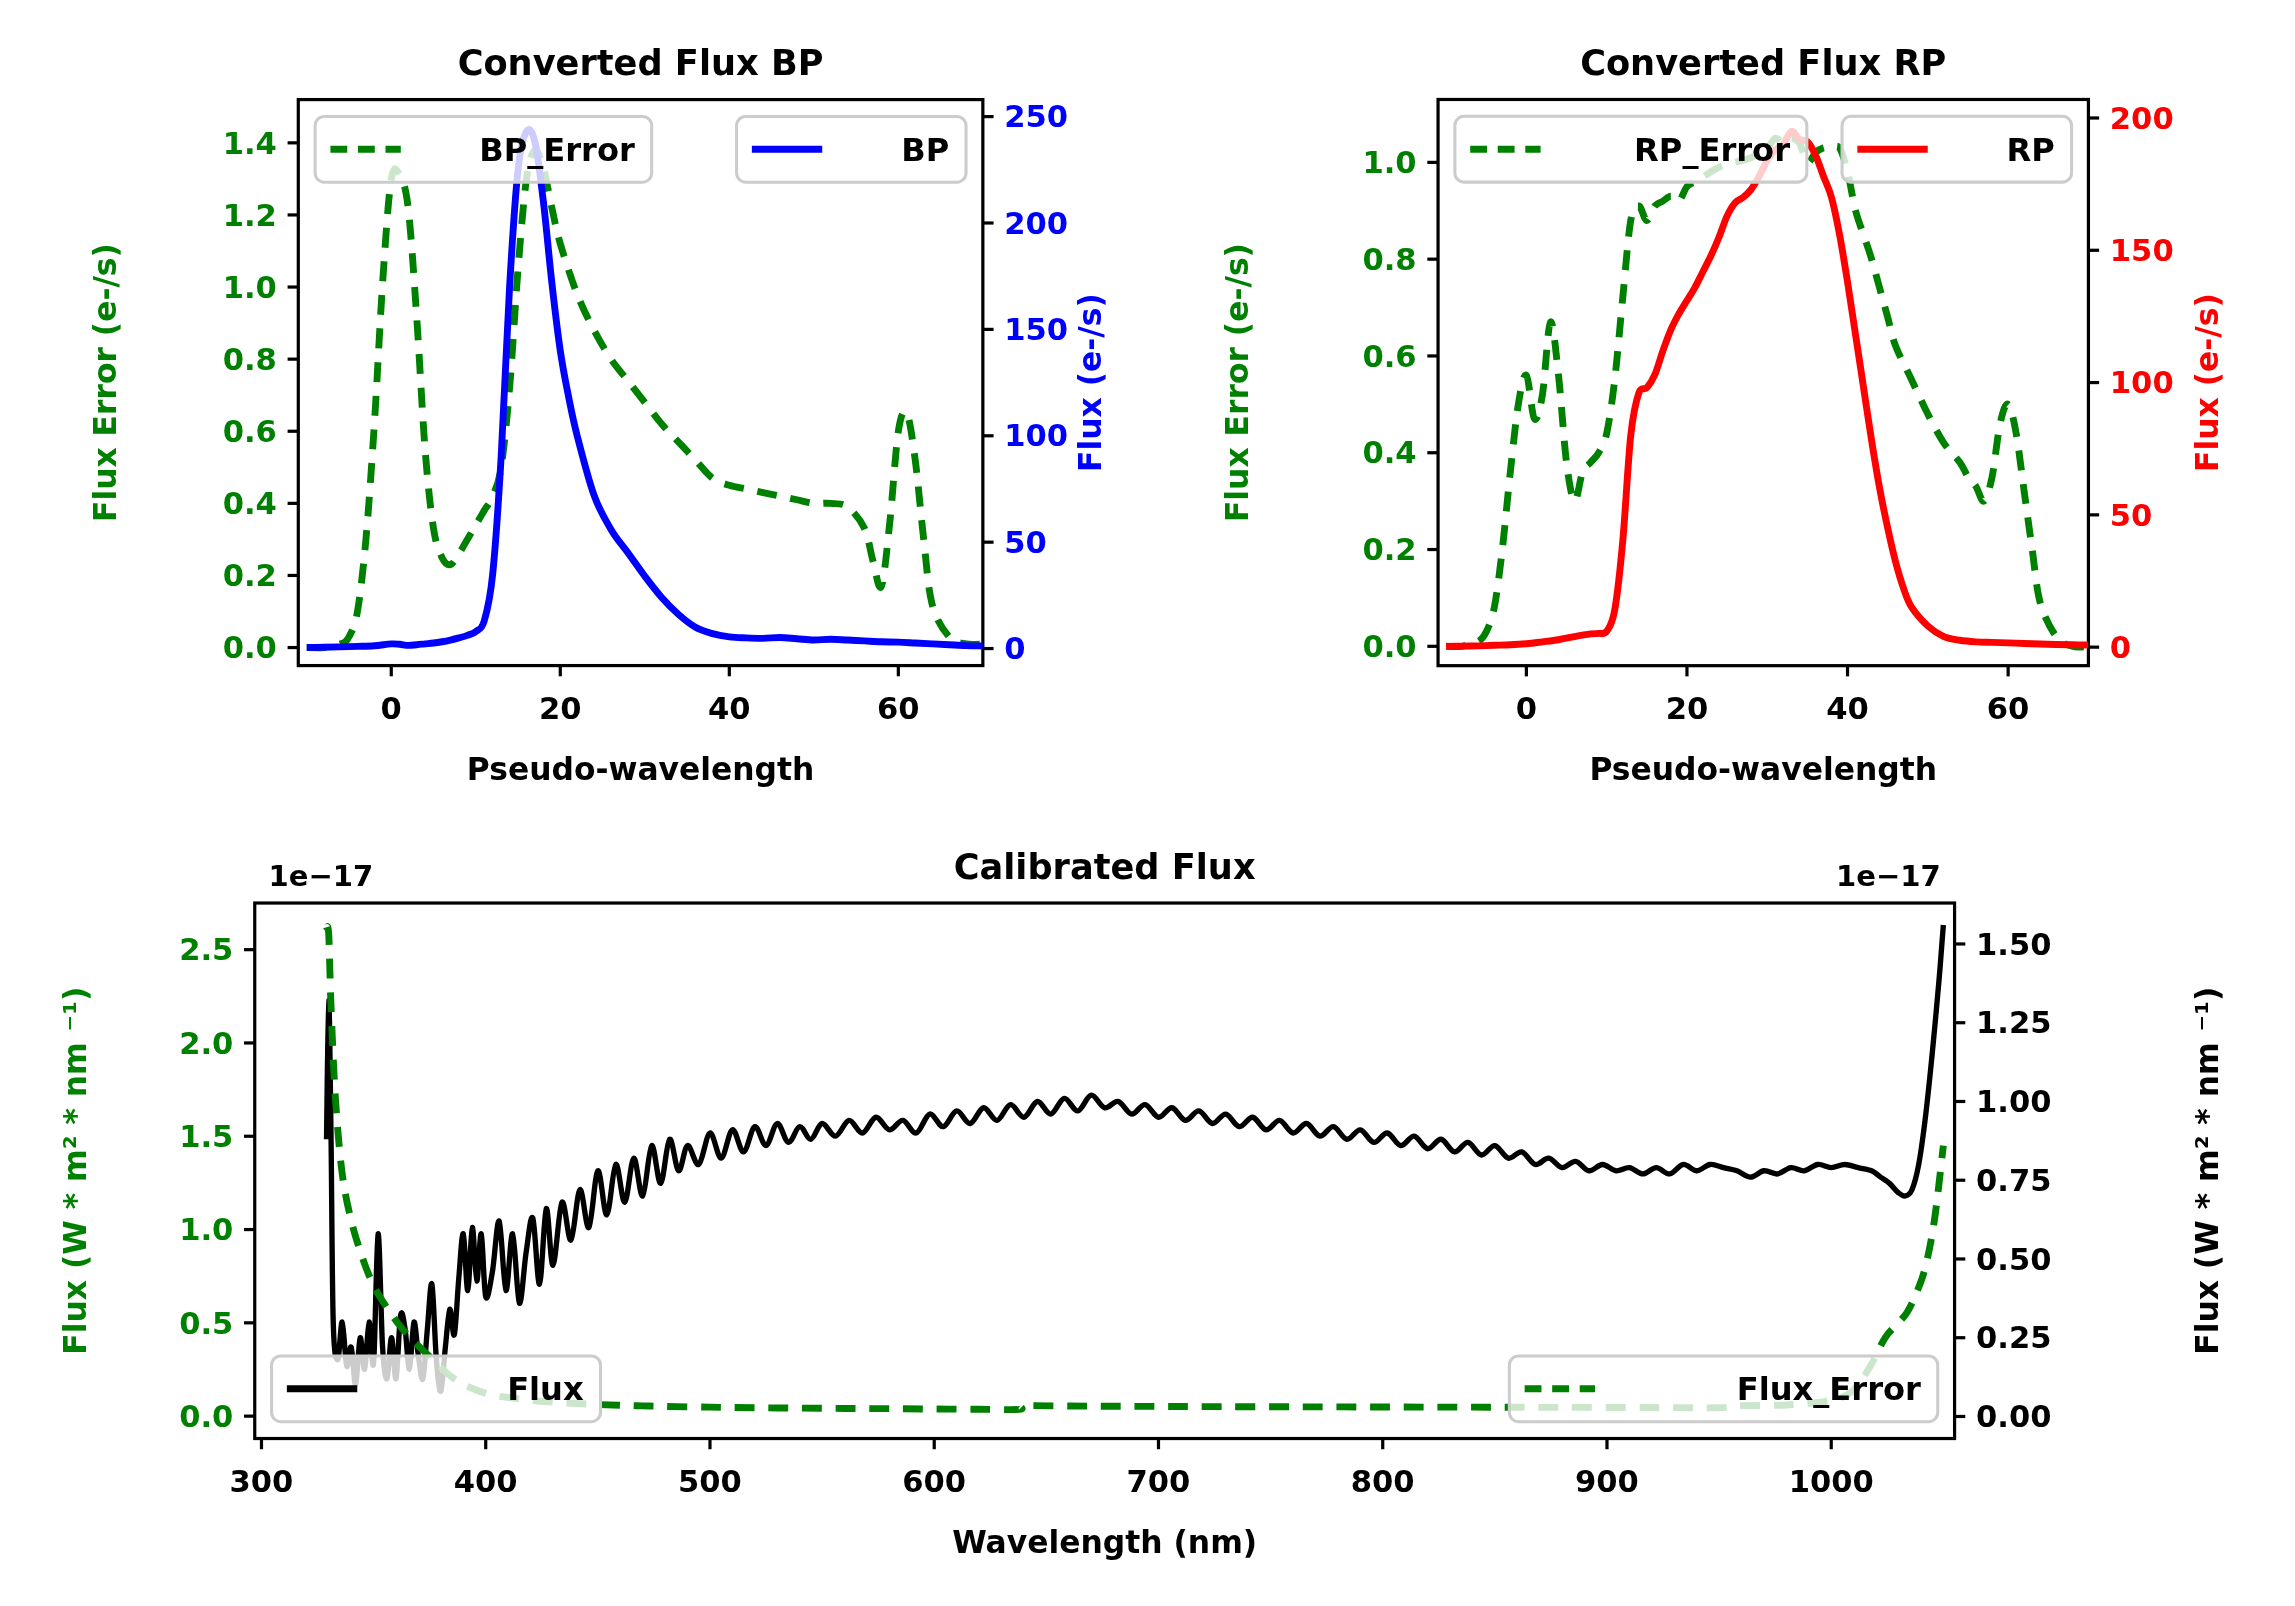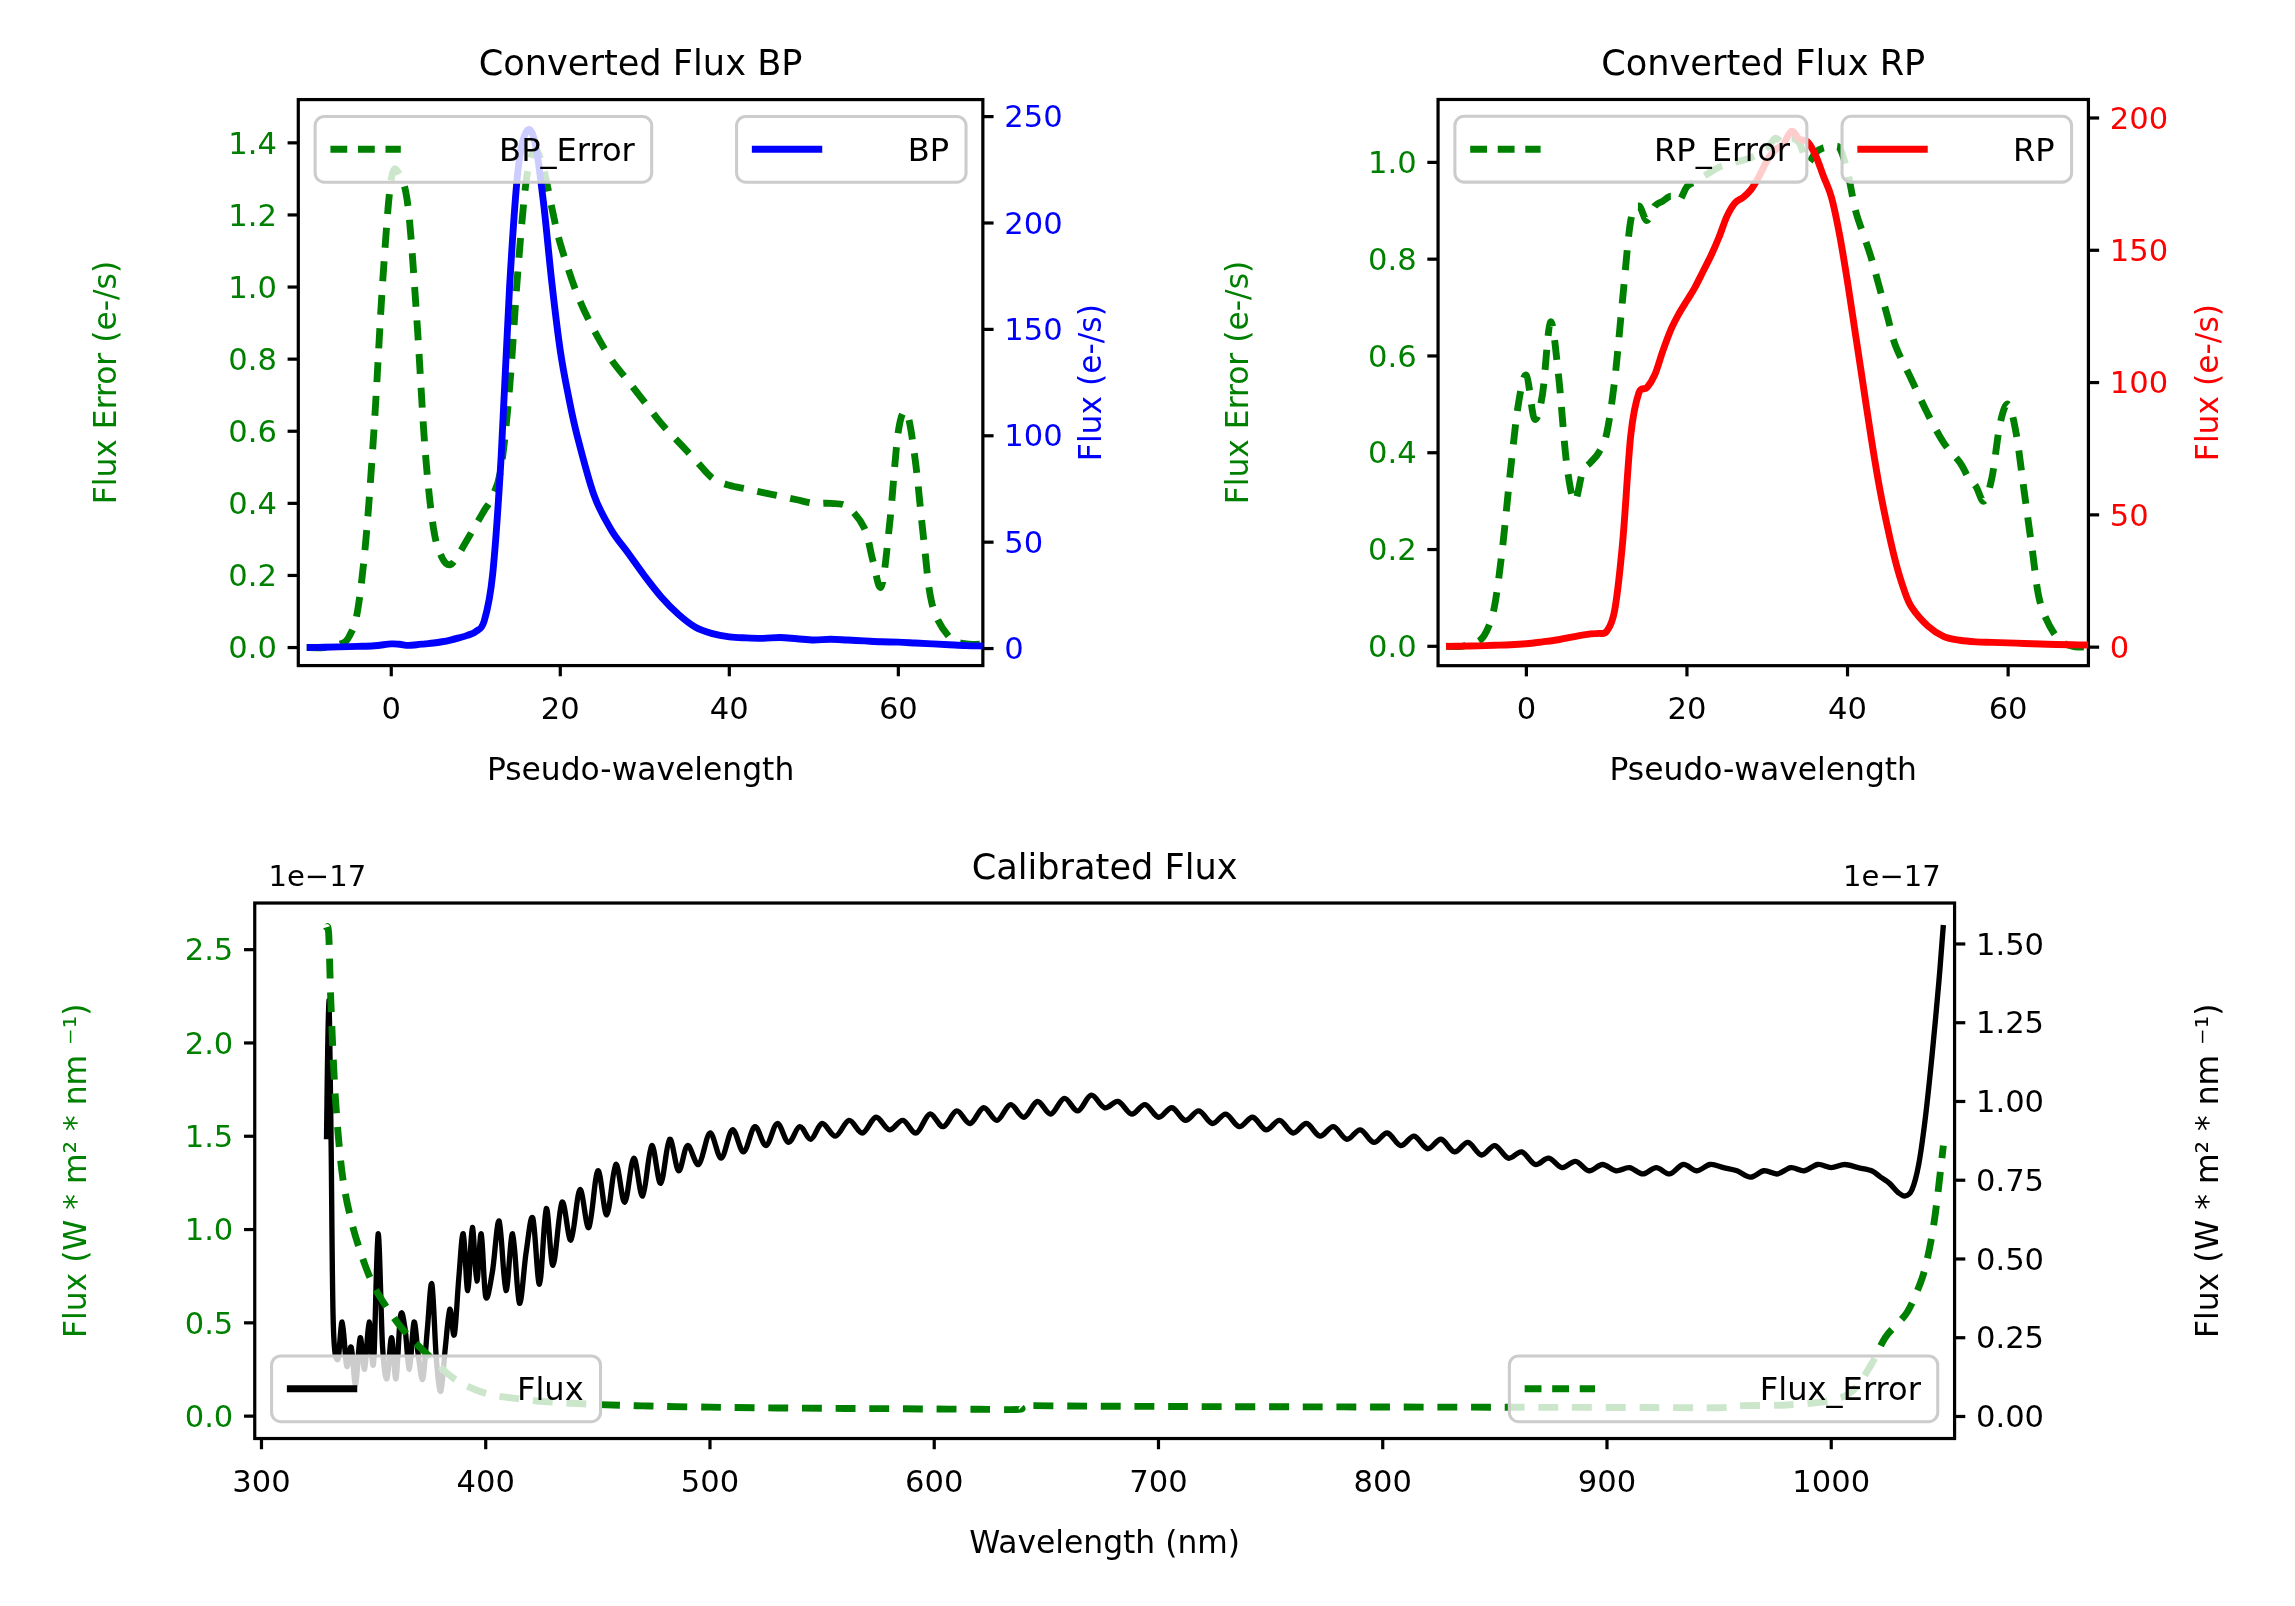--- a/index.html
+++ b/index.html
@@ -4,21 +4,21 @@
 <style>
   html, body {
     margin: 0; padding: 0;
     background: #ffffff;
   }
   body {
     width: 2295px; height: 1607px;
     font-family: "DejaVu Sans", sans-serif;
     overflow: hidden;
   }
-  #figure { position: relative; width: 2116px; height: 1607px; background: #ffffff; }
+  #figure { position: relative; width: 2116px; height: 1607px; background: #ffffff; font-weight: bold; }
   svg.plot { position: absolute; display: block; }
   .ttl { font-size: 46px; fill: #000000; font-family: "DejaVu Sans", sans-serif; }
   .tick { font-size: 40px; font-family: "DejaVu Sans", sans-serif; }
   .tickblk { fill: #000000; }
   .tickgrn { fill: #008000; }
   .tickblu { fill: #0000ff; }
   .tickred { fill: #ff0000; }
   .axlab { font-size: 41px; font-family: "DejaVu Sans", sans-serif; }
   .offtxt { font-size: 38px; fill: #000000; font-family: "DejaVu Sans", sans-serif; }
   .legtxt { font-size: 42px; fill: #000000; font-family: "DejaVu Sans", sans-serif; }

